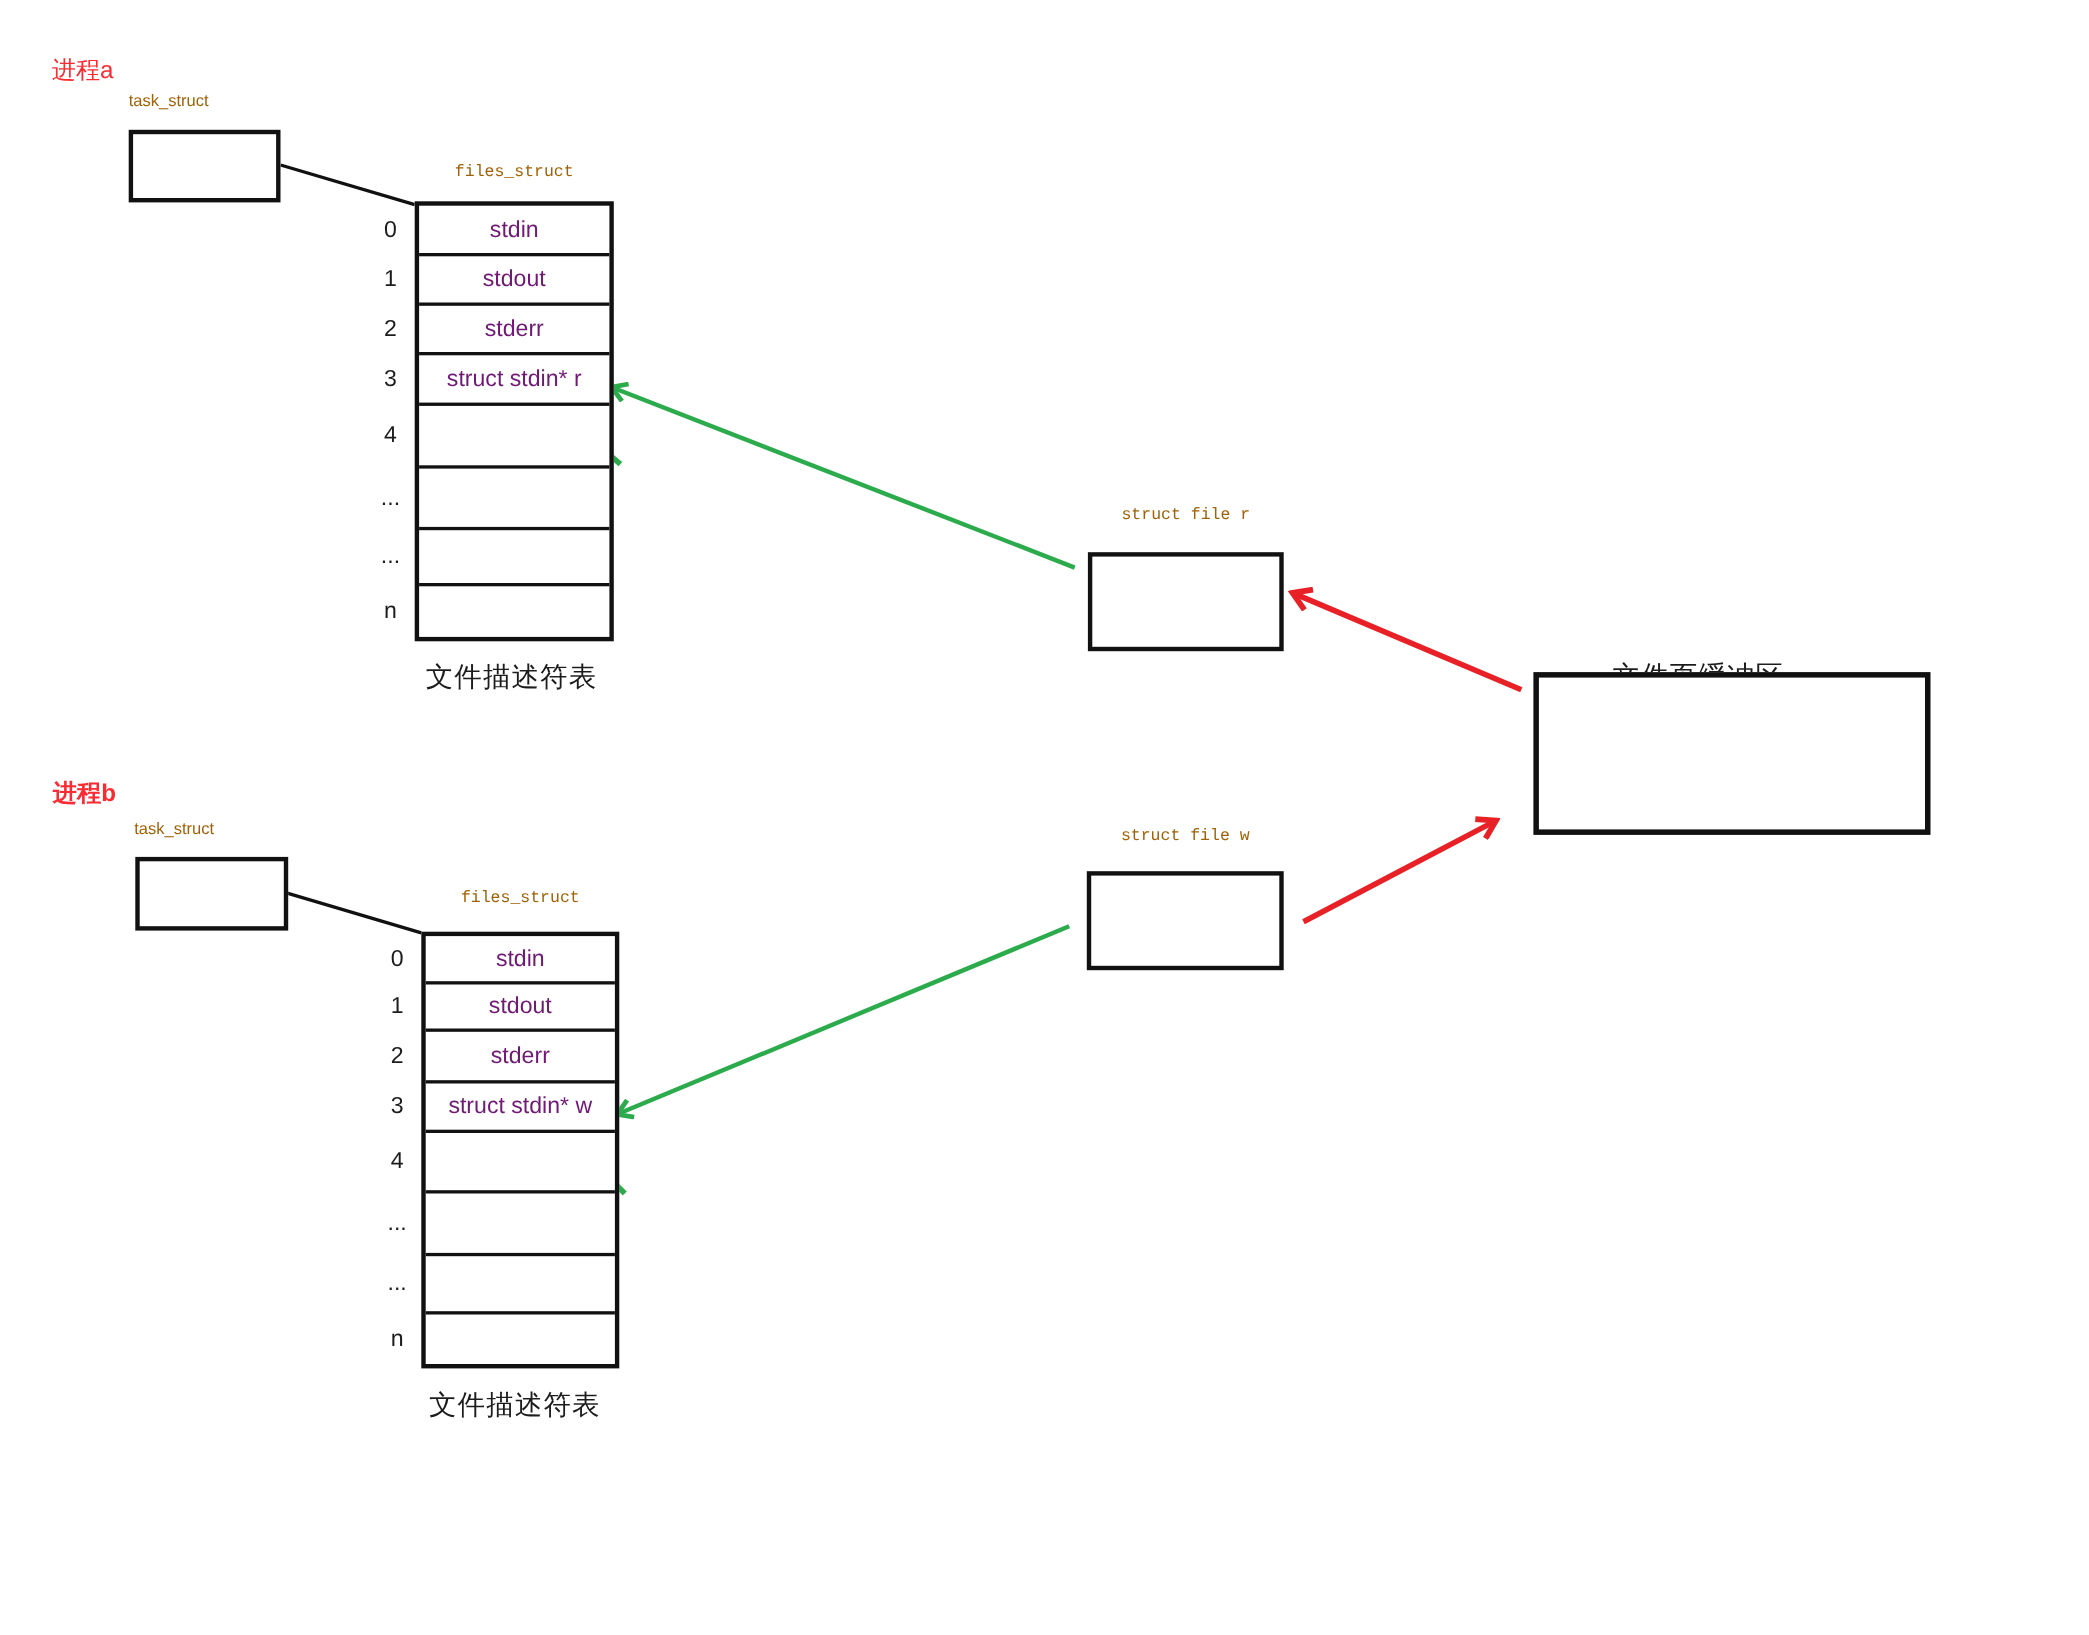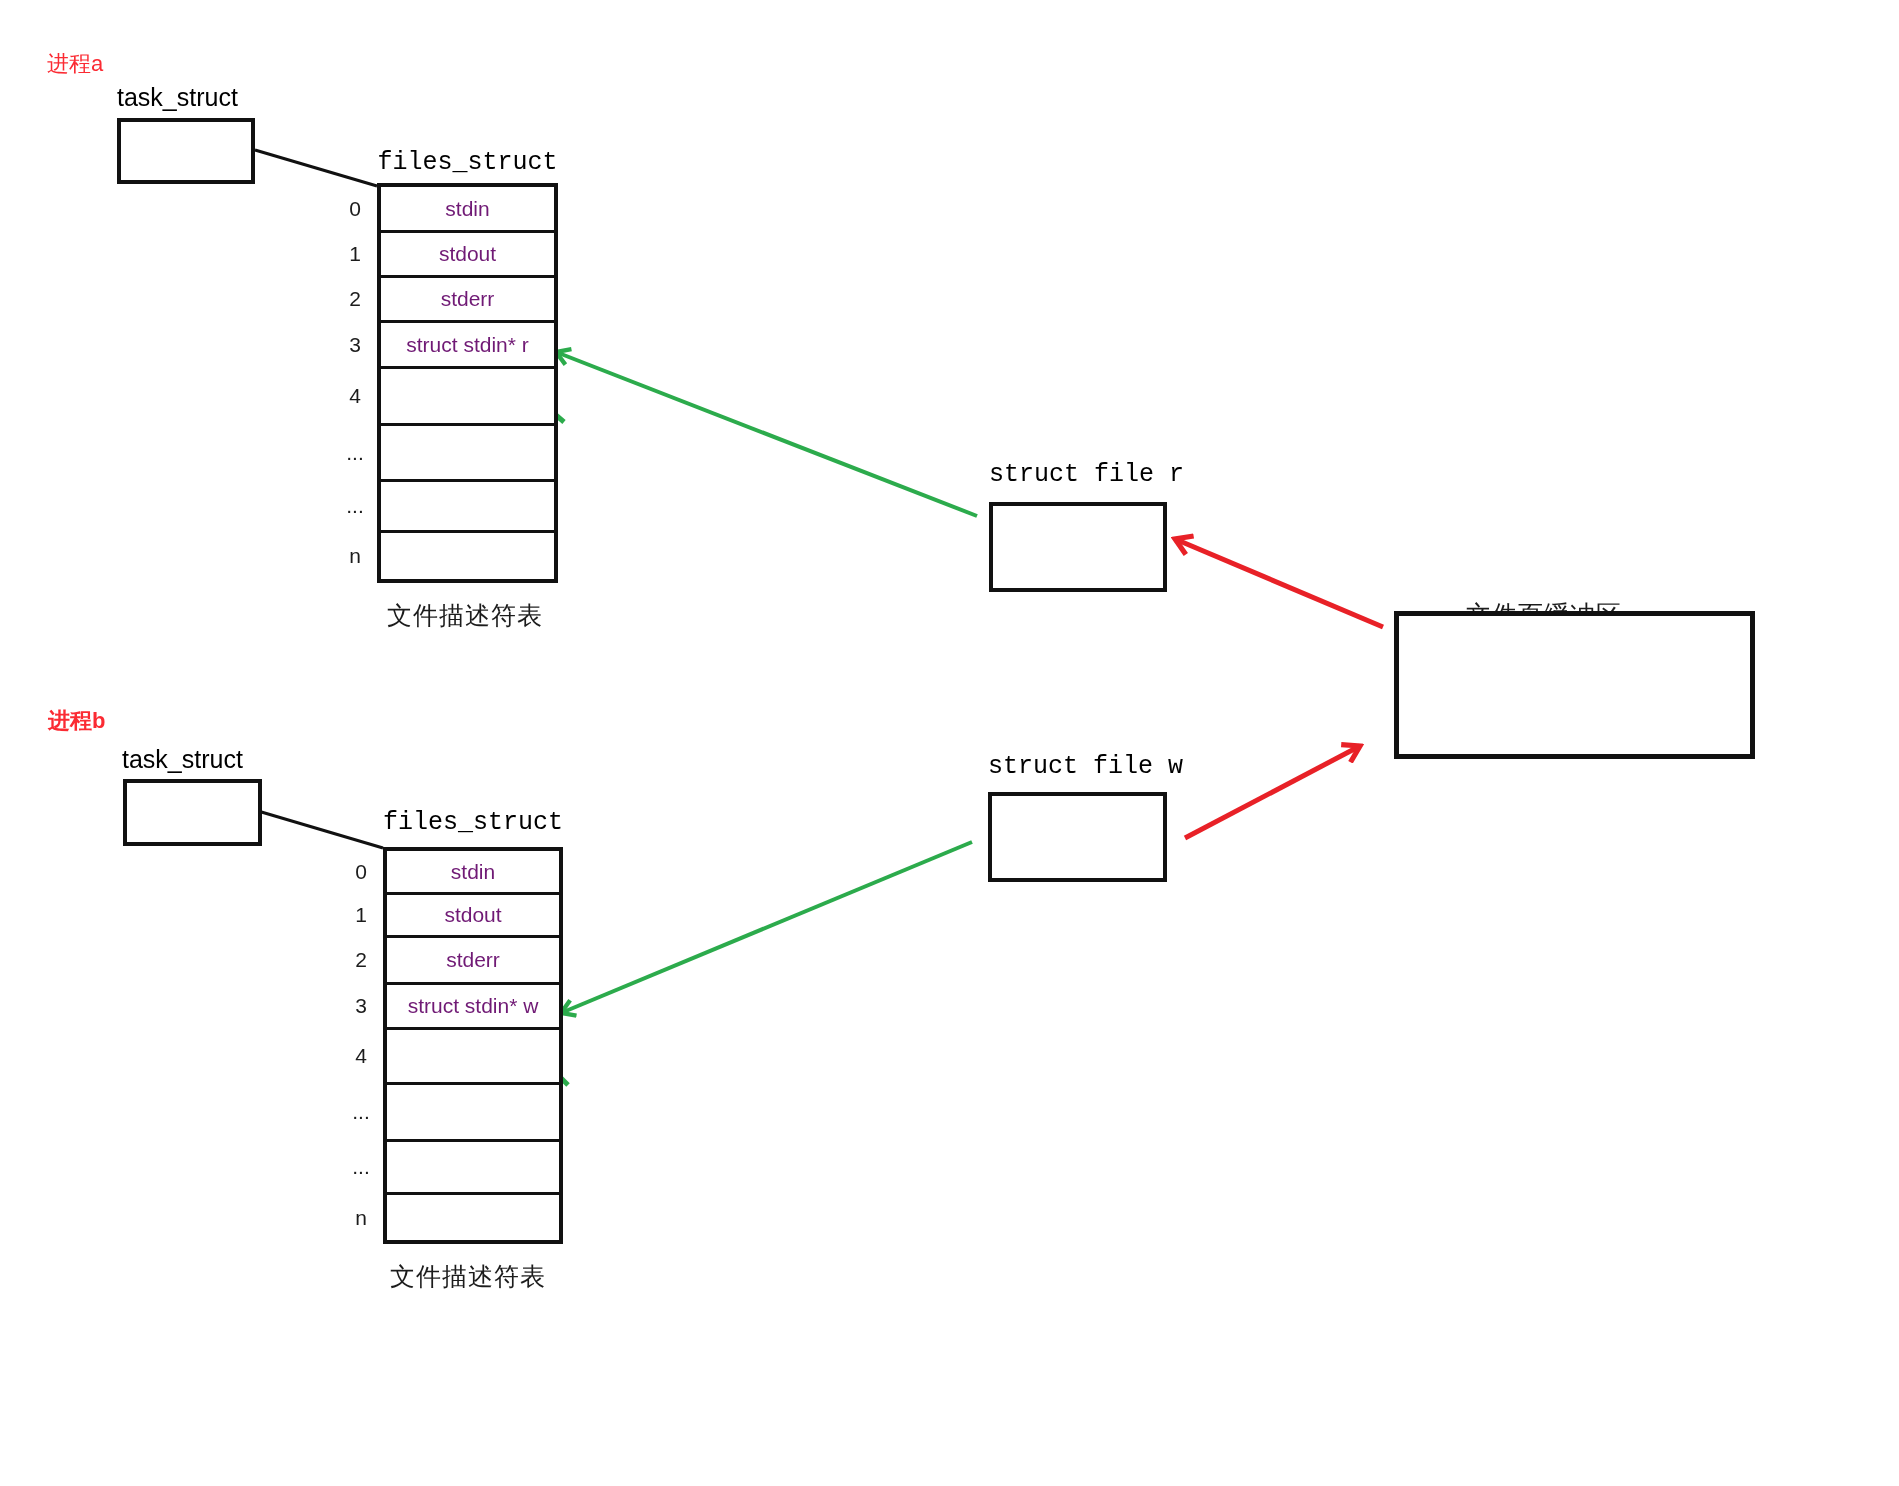--- a/index.html
+++ b/index.html
@@ -9,21 +9,21 @@
     background:#ffffff;
     font-family:"Liberation Sans","DejaVu Sans",sans-serif;
     color:#1c1c1c;
     overflow:hidden;
   }
   .overlay{position:absolute;left:0;top:0;width:1899px;height:1486px;pointer-events:none;}
   .proc-label{
     position:absolute;font-size:22px;font-weight:500;color:#fb2b33;white-space:nowrap;
   }
   .box-label{
-    position:absolute;font-size:25px;color:#000000;white-space:nowrap;
+    position:absolute;font-size:15px;color:#a16207;white-space:nowrap;
   }
   .box-label.center{text-align:center;font-family:Liberation Mono, monospace;}
   .caption{
     position:absolute;font-size:25px;color:#1c1c1c;white-space:nowrap;letter-spacing:1px;
   }
   .rect{
     position:absolute;border:4px solid #111111;background:#ffffff;box-sizing:border-box;
   }
   .rect.thick{border-width:5px;}
   .fd-table{
@@ -151,19 +151,19 @@
       <span class="fd-index">n</span>
       <span class="fd-value"></span>
     </div>
   </div>
 
   <div class="caption" style="left:390px;top:1260px;">文件描述符表</div>
 
   <div class="box-label center" style="left:989px;top:460px;width:178px;">struct file r</div>
   <div class="rect" style="left:989px;top:502px;width:178px;height:90px;"></div>
 
-  <div class="box-label center" style="left:988px;top:752px;width:179px;text-align:right;">struct file w</div>
+  <div class="box-label center" style="left:988px;top:752px;width:179px;">struct file w</div>
   <div class="rect" style="left:988px;top:792px;width:179px;height:90px;"></div>
 
   <div class="caption" style="left:1466px;top:562px;margin-top:36px;">文件页缓冲区</div>
   <div class="rect thick" style="left:1394px;top:611px;width:361px;height:148px;"></div>
 
 </div>
 
 </body></html>

